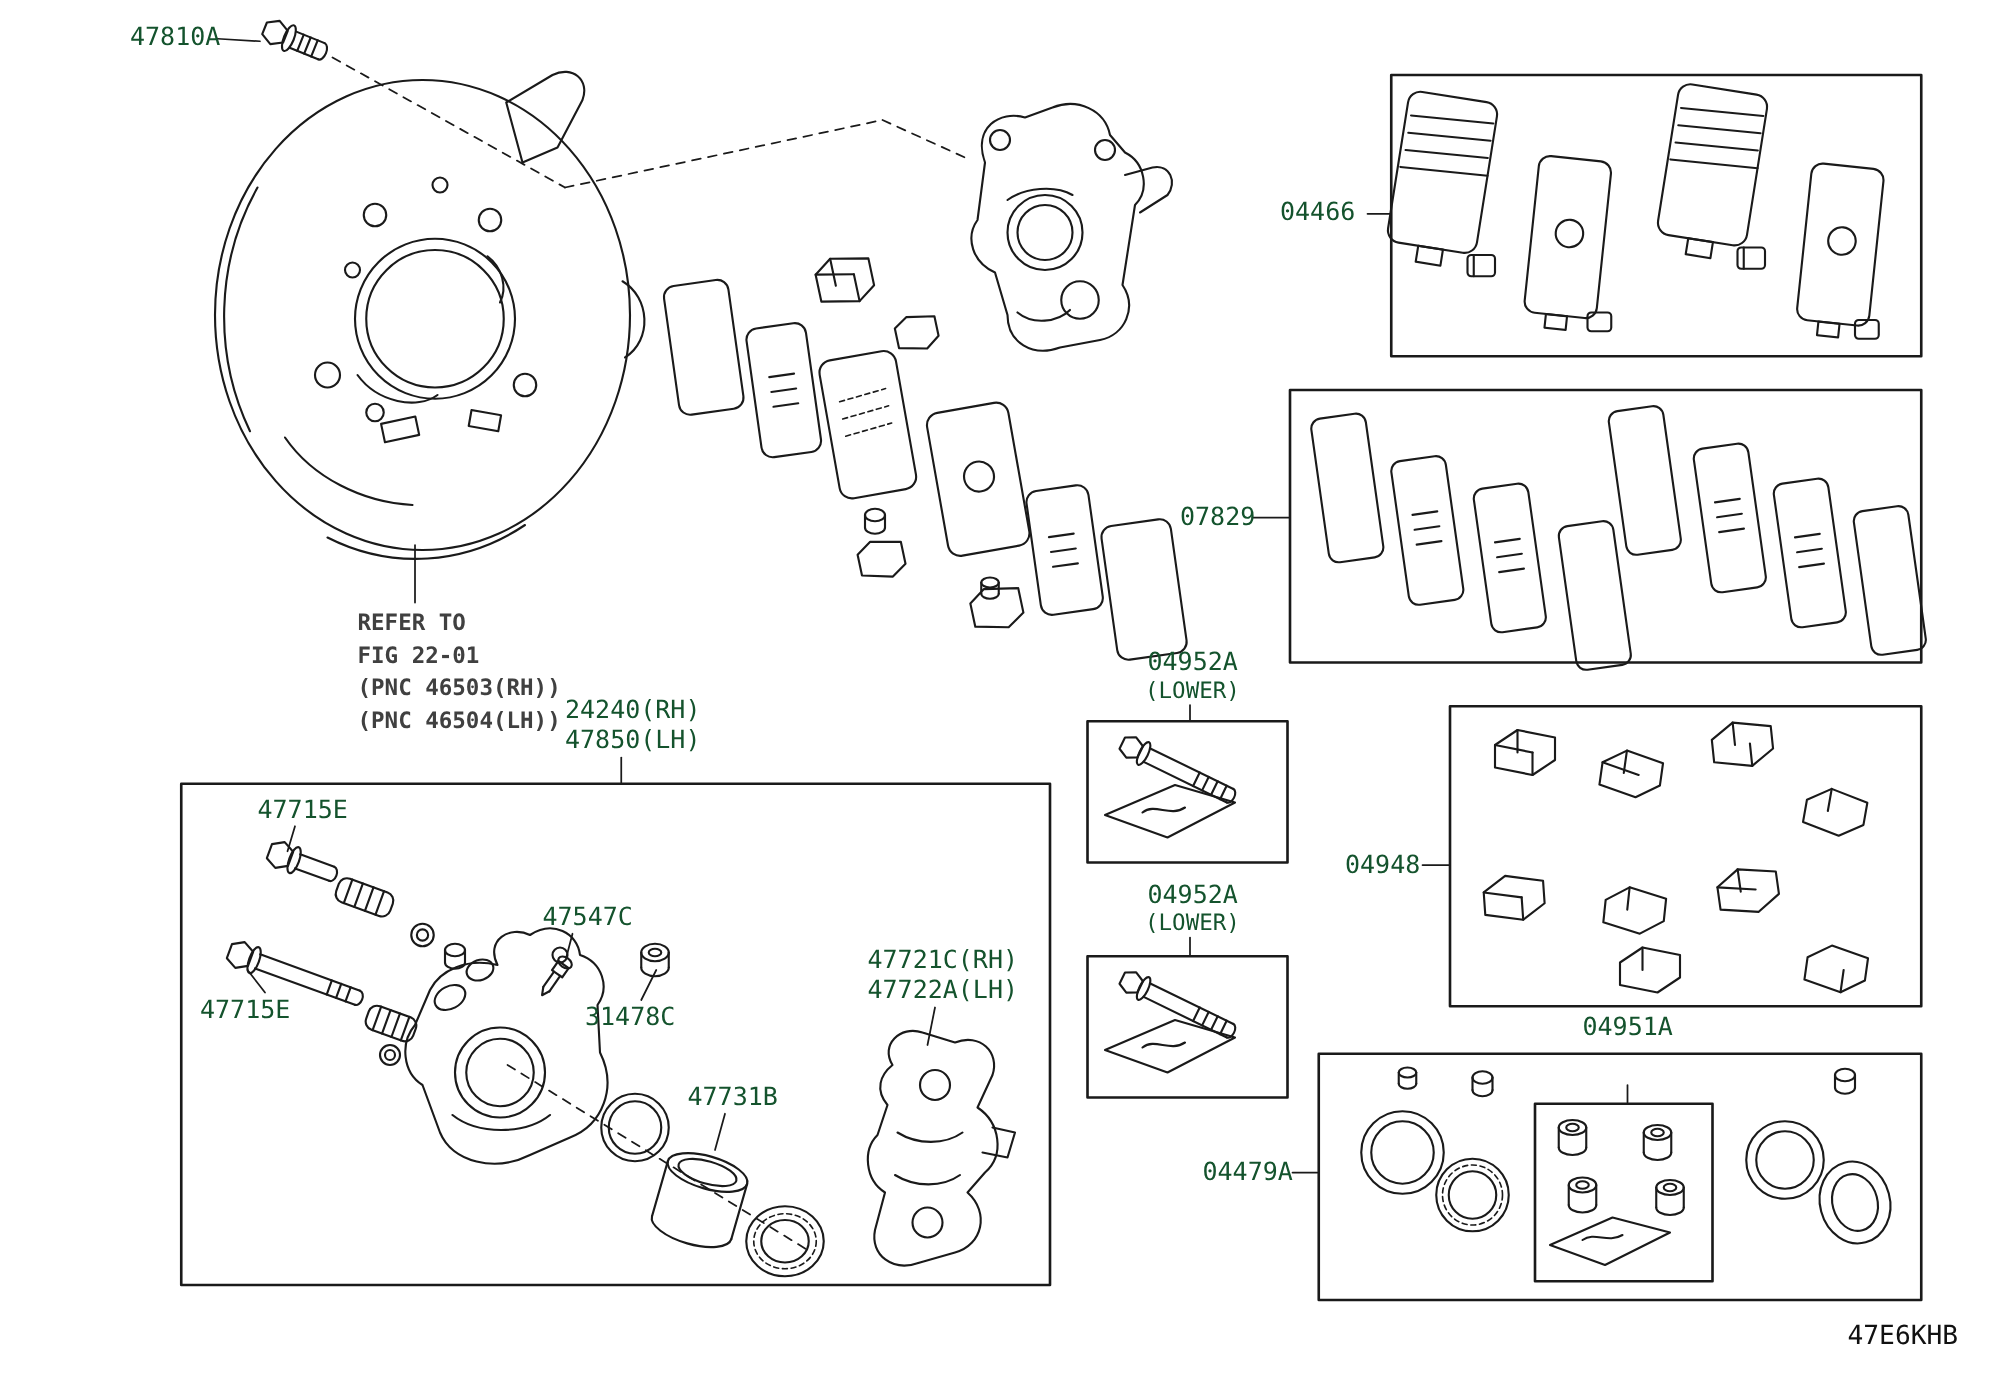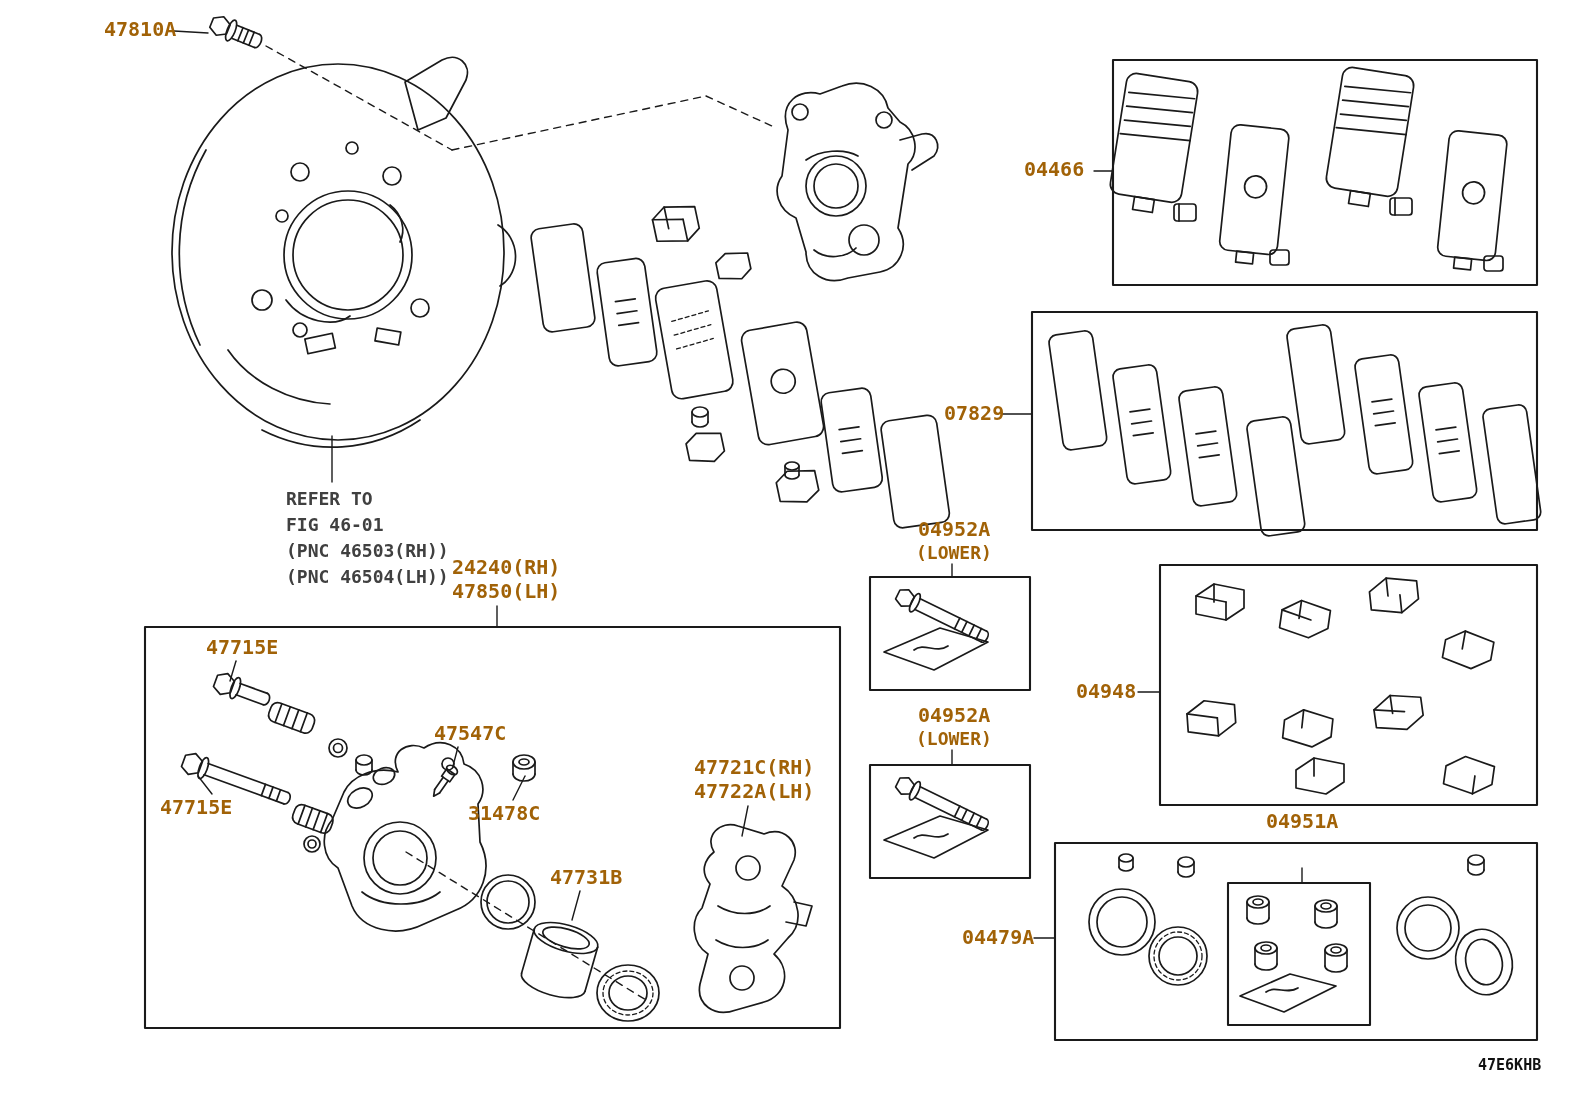--- a/index.html
+++ b/index.html
@@ -5,24 +5,24 @@
   * { margin:0; padding:0; box-sizing:border-box; }
   html,body { background:#ffffff; }
   body { font-family:"DejaVu Sans Mono","Liberation Mono",monospace; color:#111111; }
   .stage { position:relative; width:1592px; height:1099px; background:#ffffff; overflow:hidden; }
   svg.art { position:absolute; left:0; top:0; width:1592px; height:1099px; }
   svg.art * { fill:none; stroke:#1a1a1a; stroke-width:1.7; stroke-linecap:round; stroke-linejoin:round; }
   svg.art .box { stroke-width:2.1; }
   svg.art .dash { stroke-dasharray:7 6; stroke-width:1.4; }
   svg.art .dots { stroke-dasharray:4 3; stroke-width:1.3; }
   svg.art .lead { stroke-width:1.4; }
-  .lbl { position:absolute; font-weight:700; font-size:20px; line-height:23px; white-space:nowrap; color:#a16207; }
+  .lbl { position:absolute; font-weight:400; font-size:20px; line-height:23px; white-space:nowrap; color:#14532d; }
   .lbl.small { font-size:18px; }
   .note { position:absolute; font-weight:700; font-size:18px; line-height:26px; white-space:nowrap; color:#404040; }
-  .code { position:absolute; font-weight:700; font-size:15px; color:#111; }
+  .code { position:absolute; font-weight:400; font-size:21px; color:#111; }
 </style>
 </head>
 <body>
 
 <div class="stage">
 
   <svg class="art" viewBox="0 0 1592 1099">
 
     <g>
       <line class="lead" x1="174" y1="31" x2="208" y2="33"></line>
@@ -502,21 +502,21 @@
         <path d="M 716,940 C 732,950 754,950 768,940"></path>
         <path d="M 794,902 L 812,906 L 806,926 L 786,922"></path>
       </g>
     </g>
   </svg>
 
   <div class="lbl" style="left:104px; top:18px">47810A</div>
 
   <div class="note" style="left:286px; top:486px">
     <div>REFER TO</div>
-    <div>FIG 46-01</div>
+    <div>FIG 22-01</div>
     <div>(PNC 46503(RH))</div>
     <div>(PNC 46504(LH))</div>
   </div>
 
   <div class="lbl" style="left:452px; top:556px">24240(RH)</div>
   <div class="lbl" style="left:452px; top:580px">47850(LH)</div>
 
   <div class="lbl" style="left:206px; top:636px">47715E</div>
   <div class="lbl" style="left:160px; top:796px">47715E</div>
   <div class="lbl" style="left:434px; top:722px">47547C</div>

